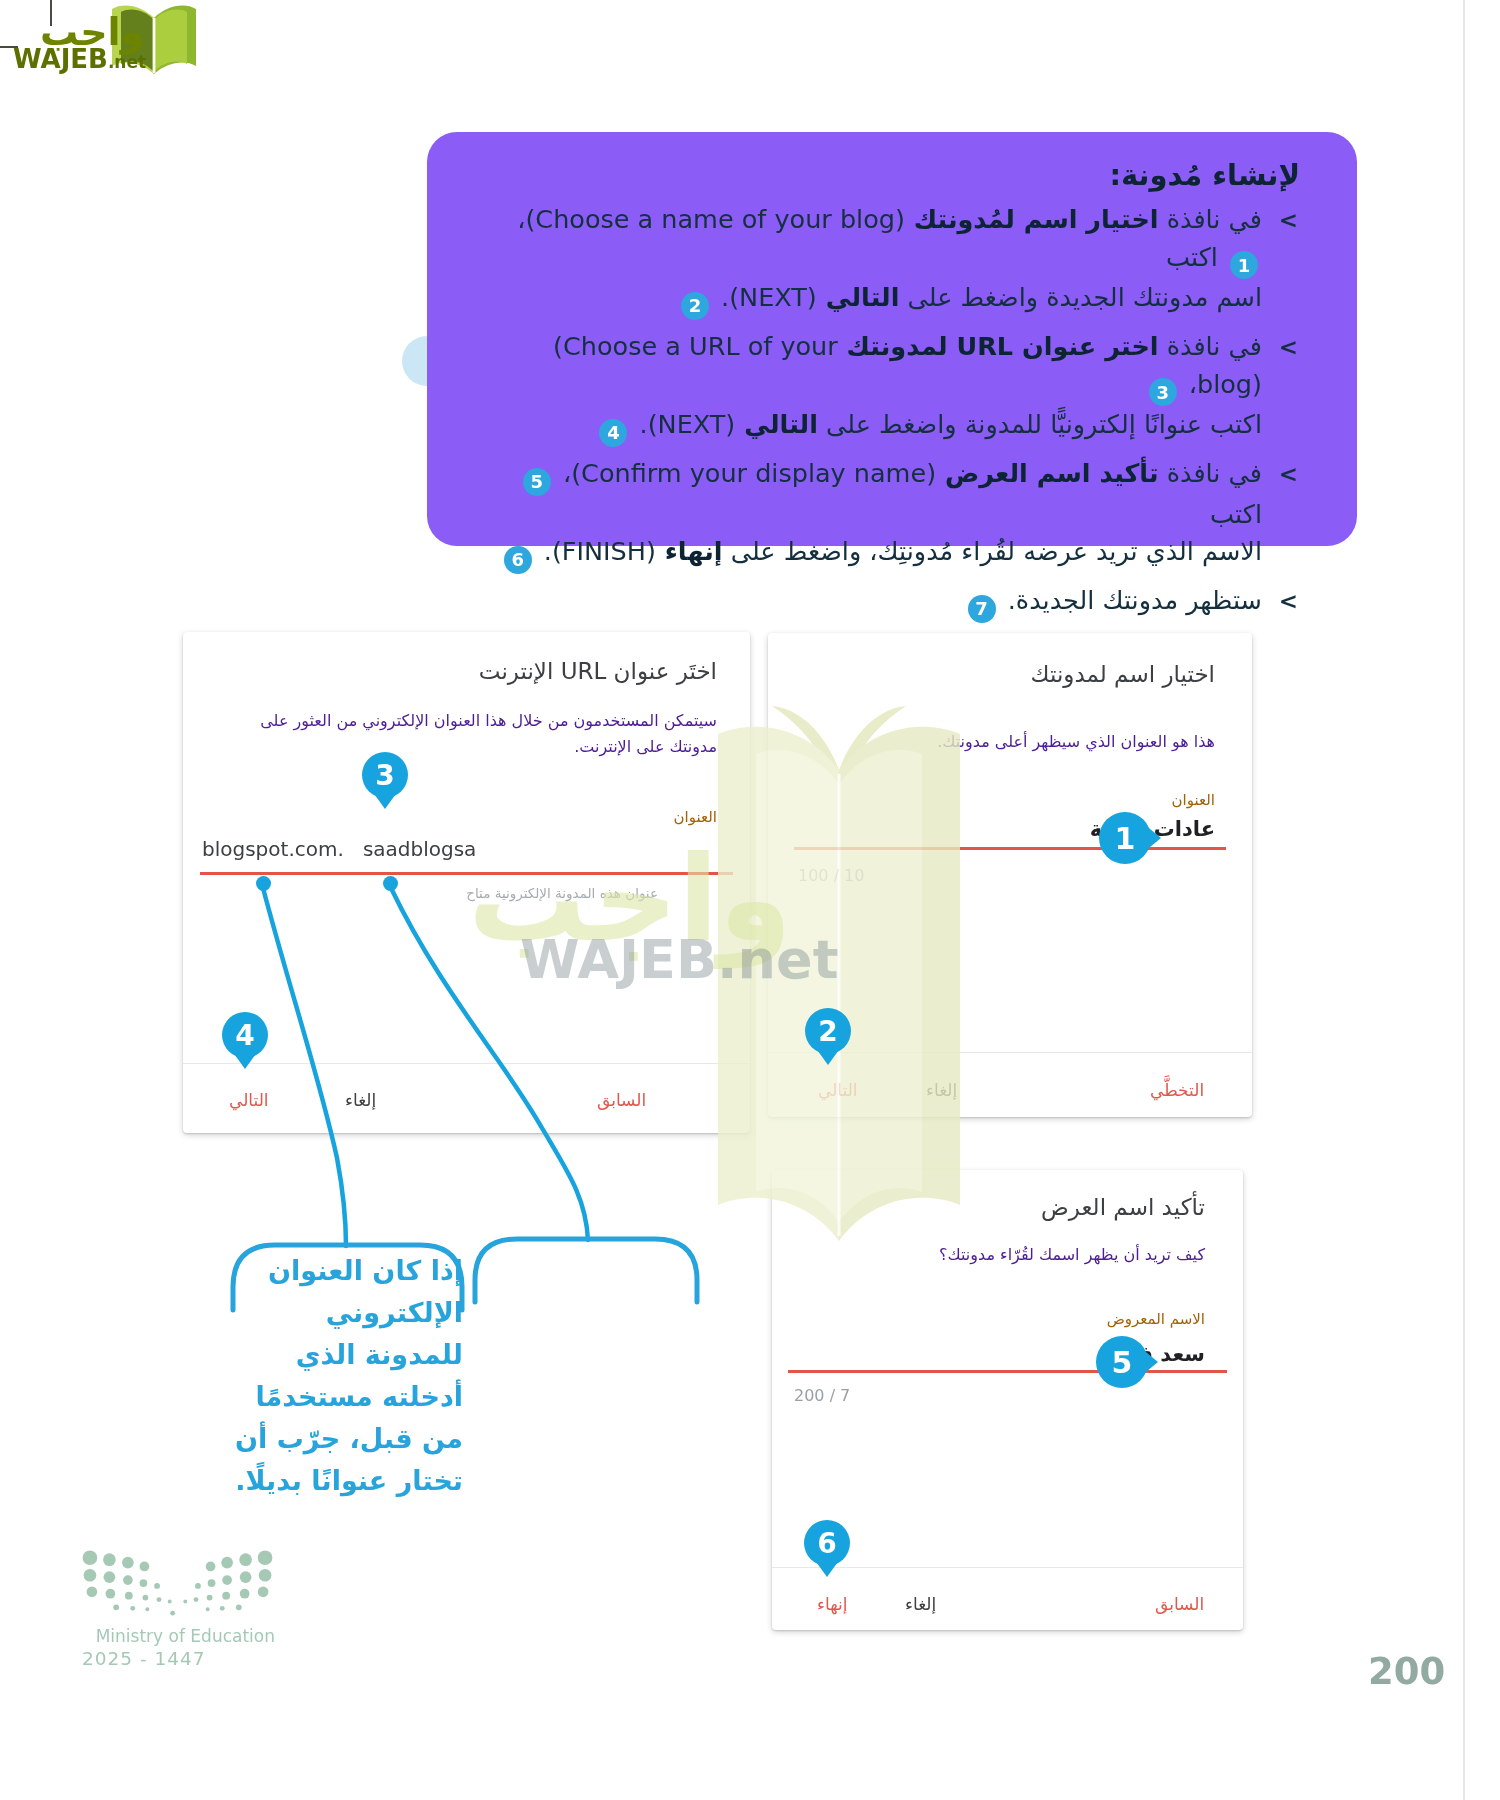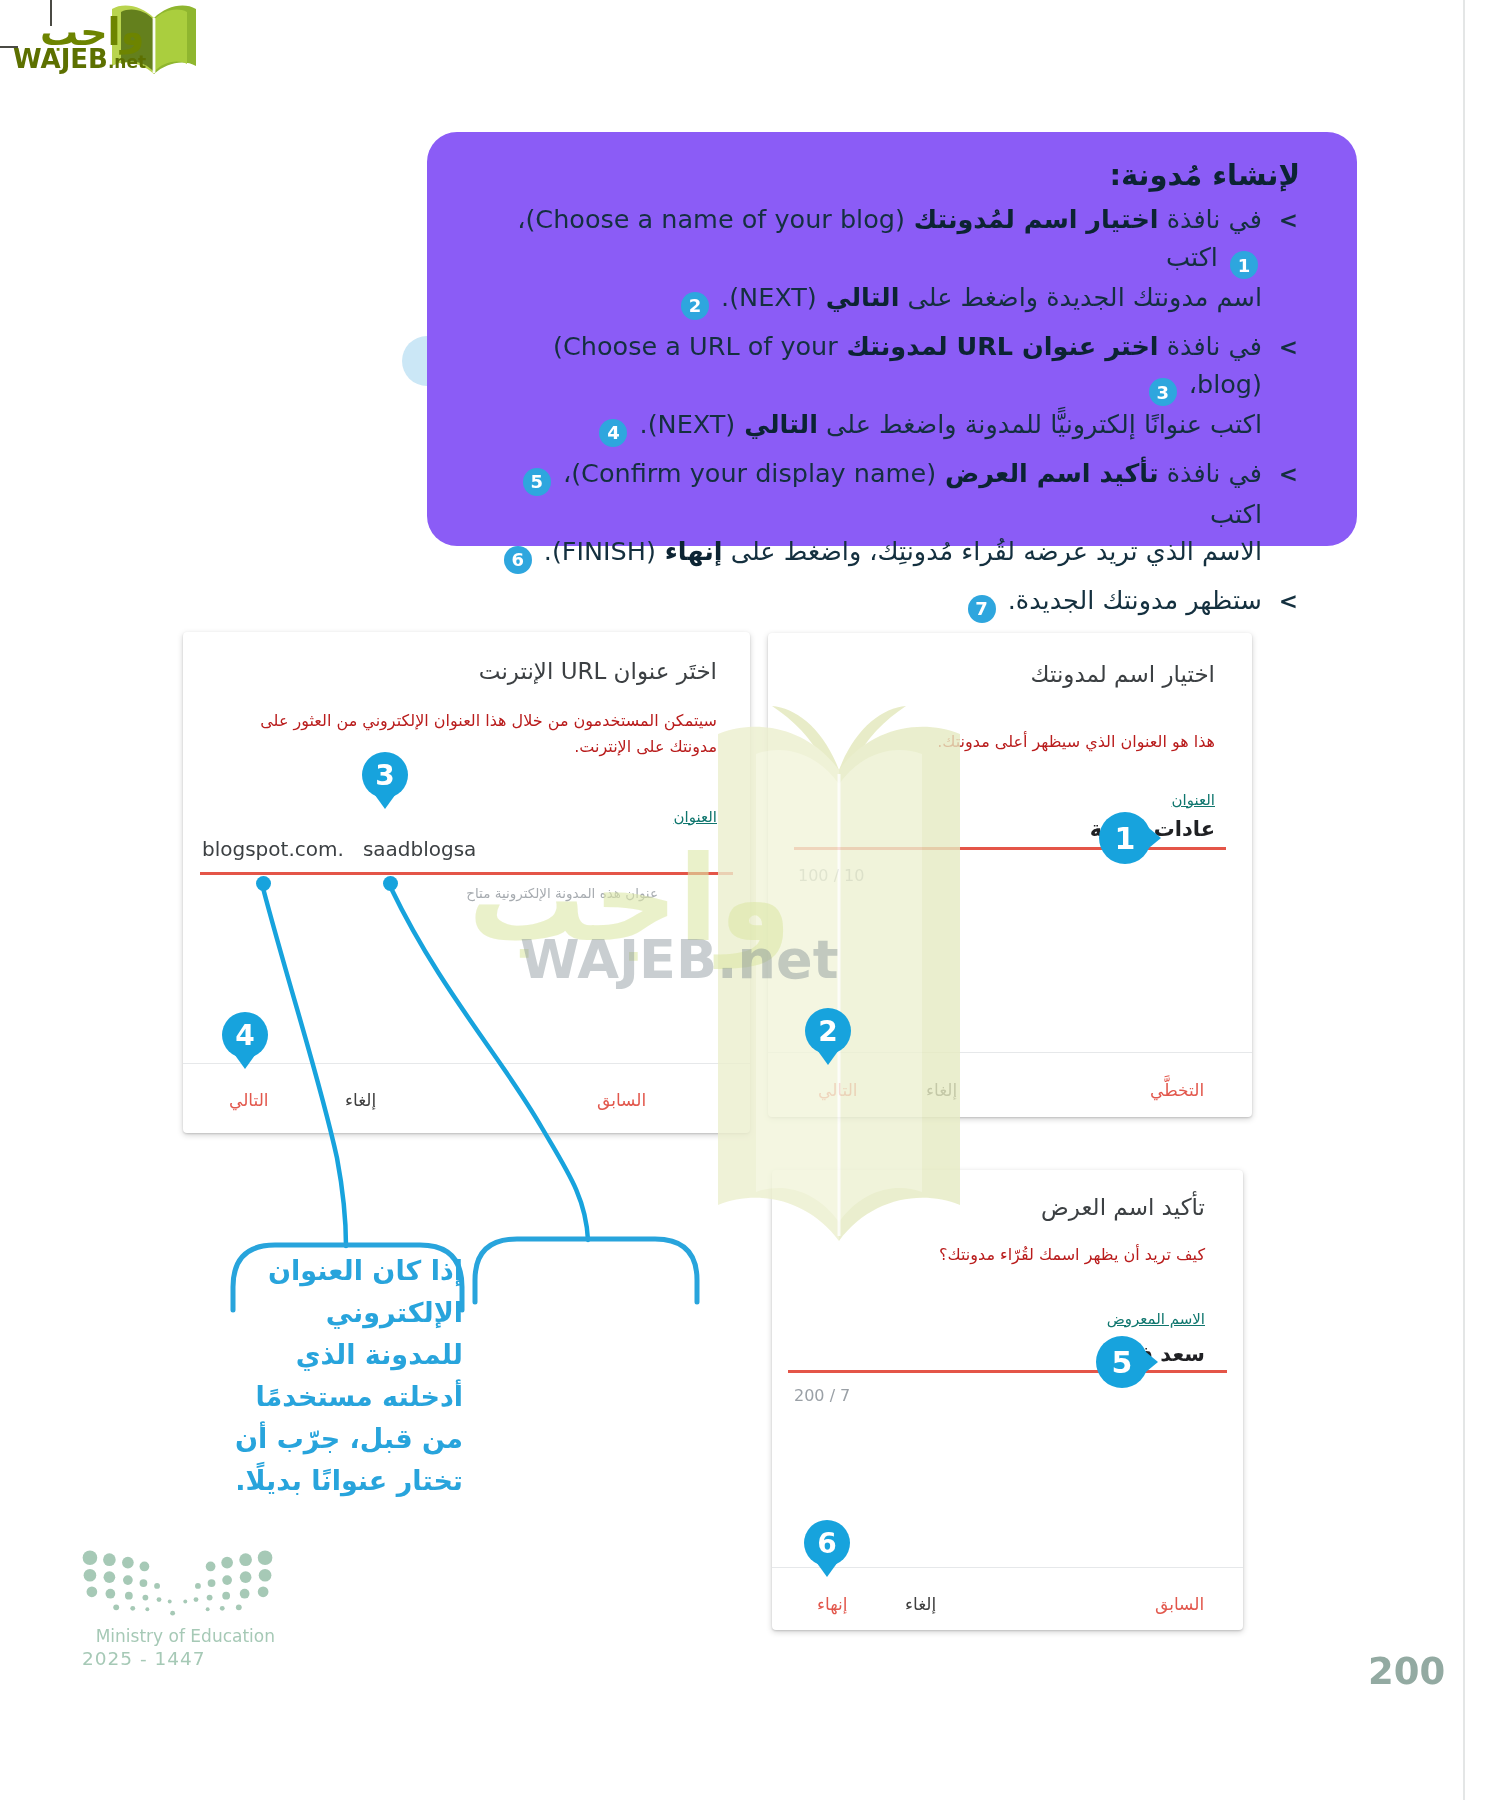--- a/index.html
+++ b/index.html
@@ -26,22 +26,22 @@
   .box-title { font-weight:bold; font-size:29px; color:#0c2433; margin-bottom:9px; }
   .step { position:relative; padding-right:38px; font-size:25.5px; line-height:37.5px; margin-bottom:8px; text-align:right; }
   .bullet { position:absolute; right:2px; top:1px; direction:ltr; unicode-bidi:bidi-override; font-size:23px; font-weight:bold; color:#14303f; }
   .seg-bold { font-weight:bold; color:#0c2433; }
   .seg-latin { direction:ltr; unicode-bidi:isolate; }
   .num-badge { display:inline-flex; width:28px; height:28px; border-radius:50%; background:#2ea6de; color:#fff; font-size:18px; font-weight:bold; align-items:center; justify-content:center; vertical-align:-6px; margin:0 4px; }
 
   
   .panel { position:absolute; background:#fff; border-radius:4px; box-shadow:0 1px 2px rgba(0,0,0,.14), 0 2px 6px rgba(0,0,0,.18); z-index:1; direction:rtl; }
   .d-title { position:absolute; font-size:23px; color:#3c4043; white-space:nowrap; }
-  .d-body  { position:absolute; font-size:16px; color:#b91c1c; line-height:26px; text-align:right; }
-  .d-label { position:absolute; font-size:15px; color:#0f766e;text-decoration:underline; }
+  .d-body  { position:absolute; font-size:16px; color:#4c1d95; line-height:26px; text-align:right; }
+  .d-label { position:absolute; font-size:15px; color:#a16207; }
   .d-value { position:absolute; font-size:21px; font-weight:bold; color:#202124; white-space:nowrap; }
   .d-ltr-value { position:absolute; direction:ltr; font-size:20px; color:#3c4043; white-space:nowrap; }
   .redline { position:absolute; height:3px; background:#e45548; }
   .counter { position:absolute; font-size:16px; color:#9aa0a6; direction:ltr; }
   .hint { position:absolute; font-size:13.5px; color:rgba(150,156,162,.85); }
   .d-divider { position:absolute; left:0; right:0; height:1px; background:#e6e8ea; }
   .d-btn { position:absolute; font-size:17px; cursor:pointer; white-space:nowrap; }
   .btn-red { color:#e2574c; }
   .btn-plain { color:#404040; }
 

